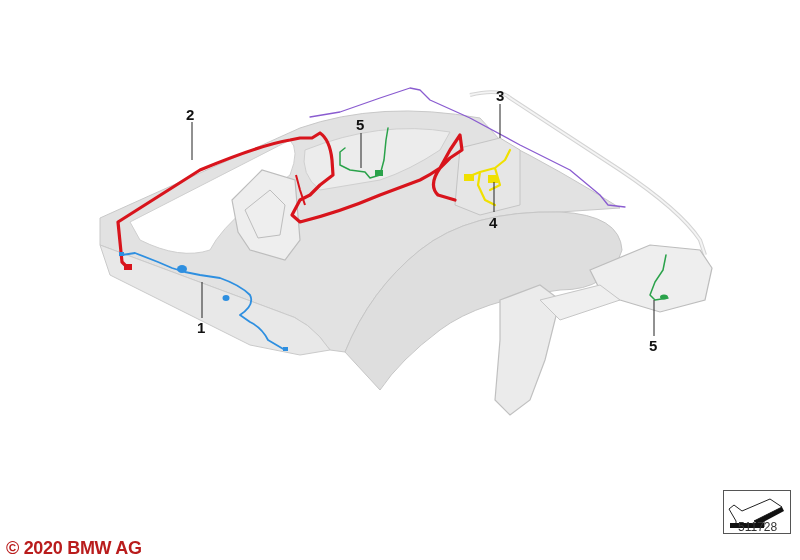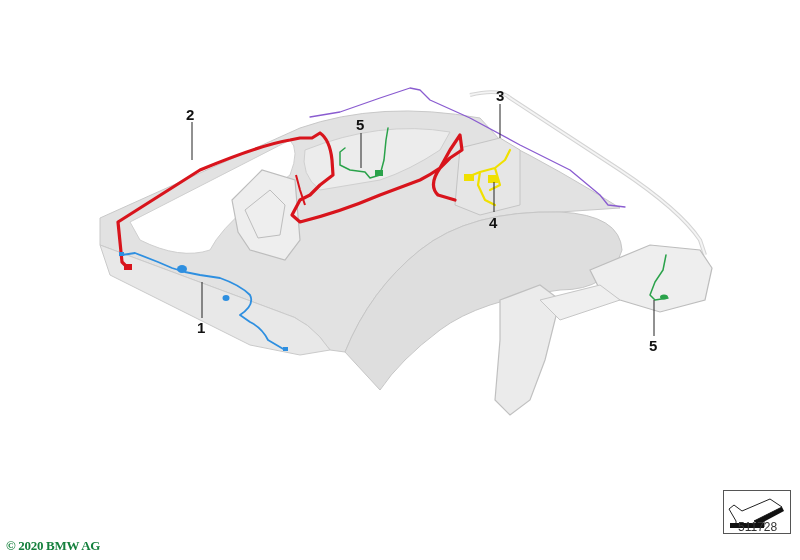--- a/index.html
+++ b/index.html
@@ -1,23 +1,23 @@
 <!DOCTYPE html>
 <html><head>
   <meta charset="utf-8">
   <style>
     html, body { margin: 0; padding: 0; background: #ffffff; }
     body { width: 800px; height: 560px; position: relative; overflow: hidden;
            font-family: "Liberation Sans", sans-serif; }
     #stage { position: absolute; left: 0; top: 0; width: 800px; height: 560px; }
     .callout { position: absolute; font-family: "Liberation Sans", sans-serif;
                font-weight: bold; font-size: 15px; color: #111; line-height: 1; }
-    .copyright { position: absolute; left: 6px; top: 538px; font-size: 13px;
-                 font-weight: bold; color: #15803d; letter-spacing: -0.3px;
-                 font-family: Liberation Serif, serif; }
+    .copyright { position: absolute; left: 6px; top: 538px; font-size: 18px;
+                 font-weight: bold; color: #b91c1c; letter-spacing: -0.3px;
+                 font-family: Liberation Sans, sans-serif; }
     .diagram-id { position: absolute; left: 738px; top: 513px; font-size: 12px;
                   color: #333; font-family: "Liberation Sans", sans-serif; margin-top: 7px; }
     .nav-box { position: absolute; left: 723px; top: 490px; width: 68px; height: 44px;
                border: 1px solid #555; background: #fff; box-sizing: border-box; }
   </style>
 </head>
 <body>
 
 <div id="stage">
   <svg width="800" height="560" viewBox="0 0 800 560" xmlns="http://www.w3.org/2000/svg">

